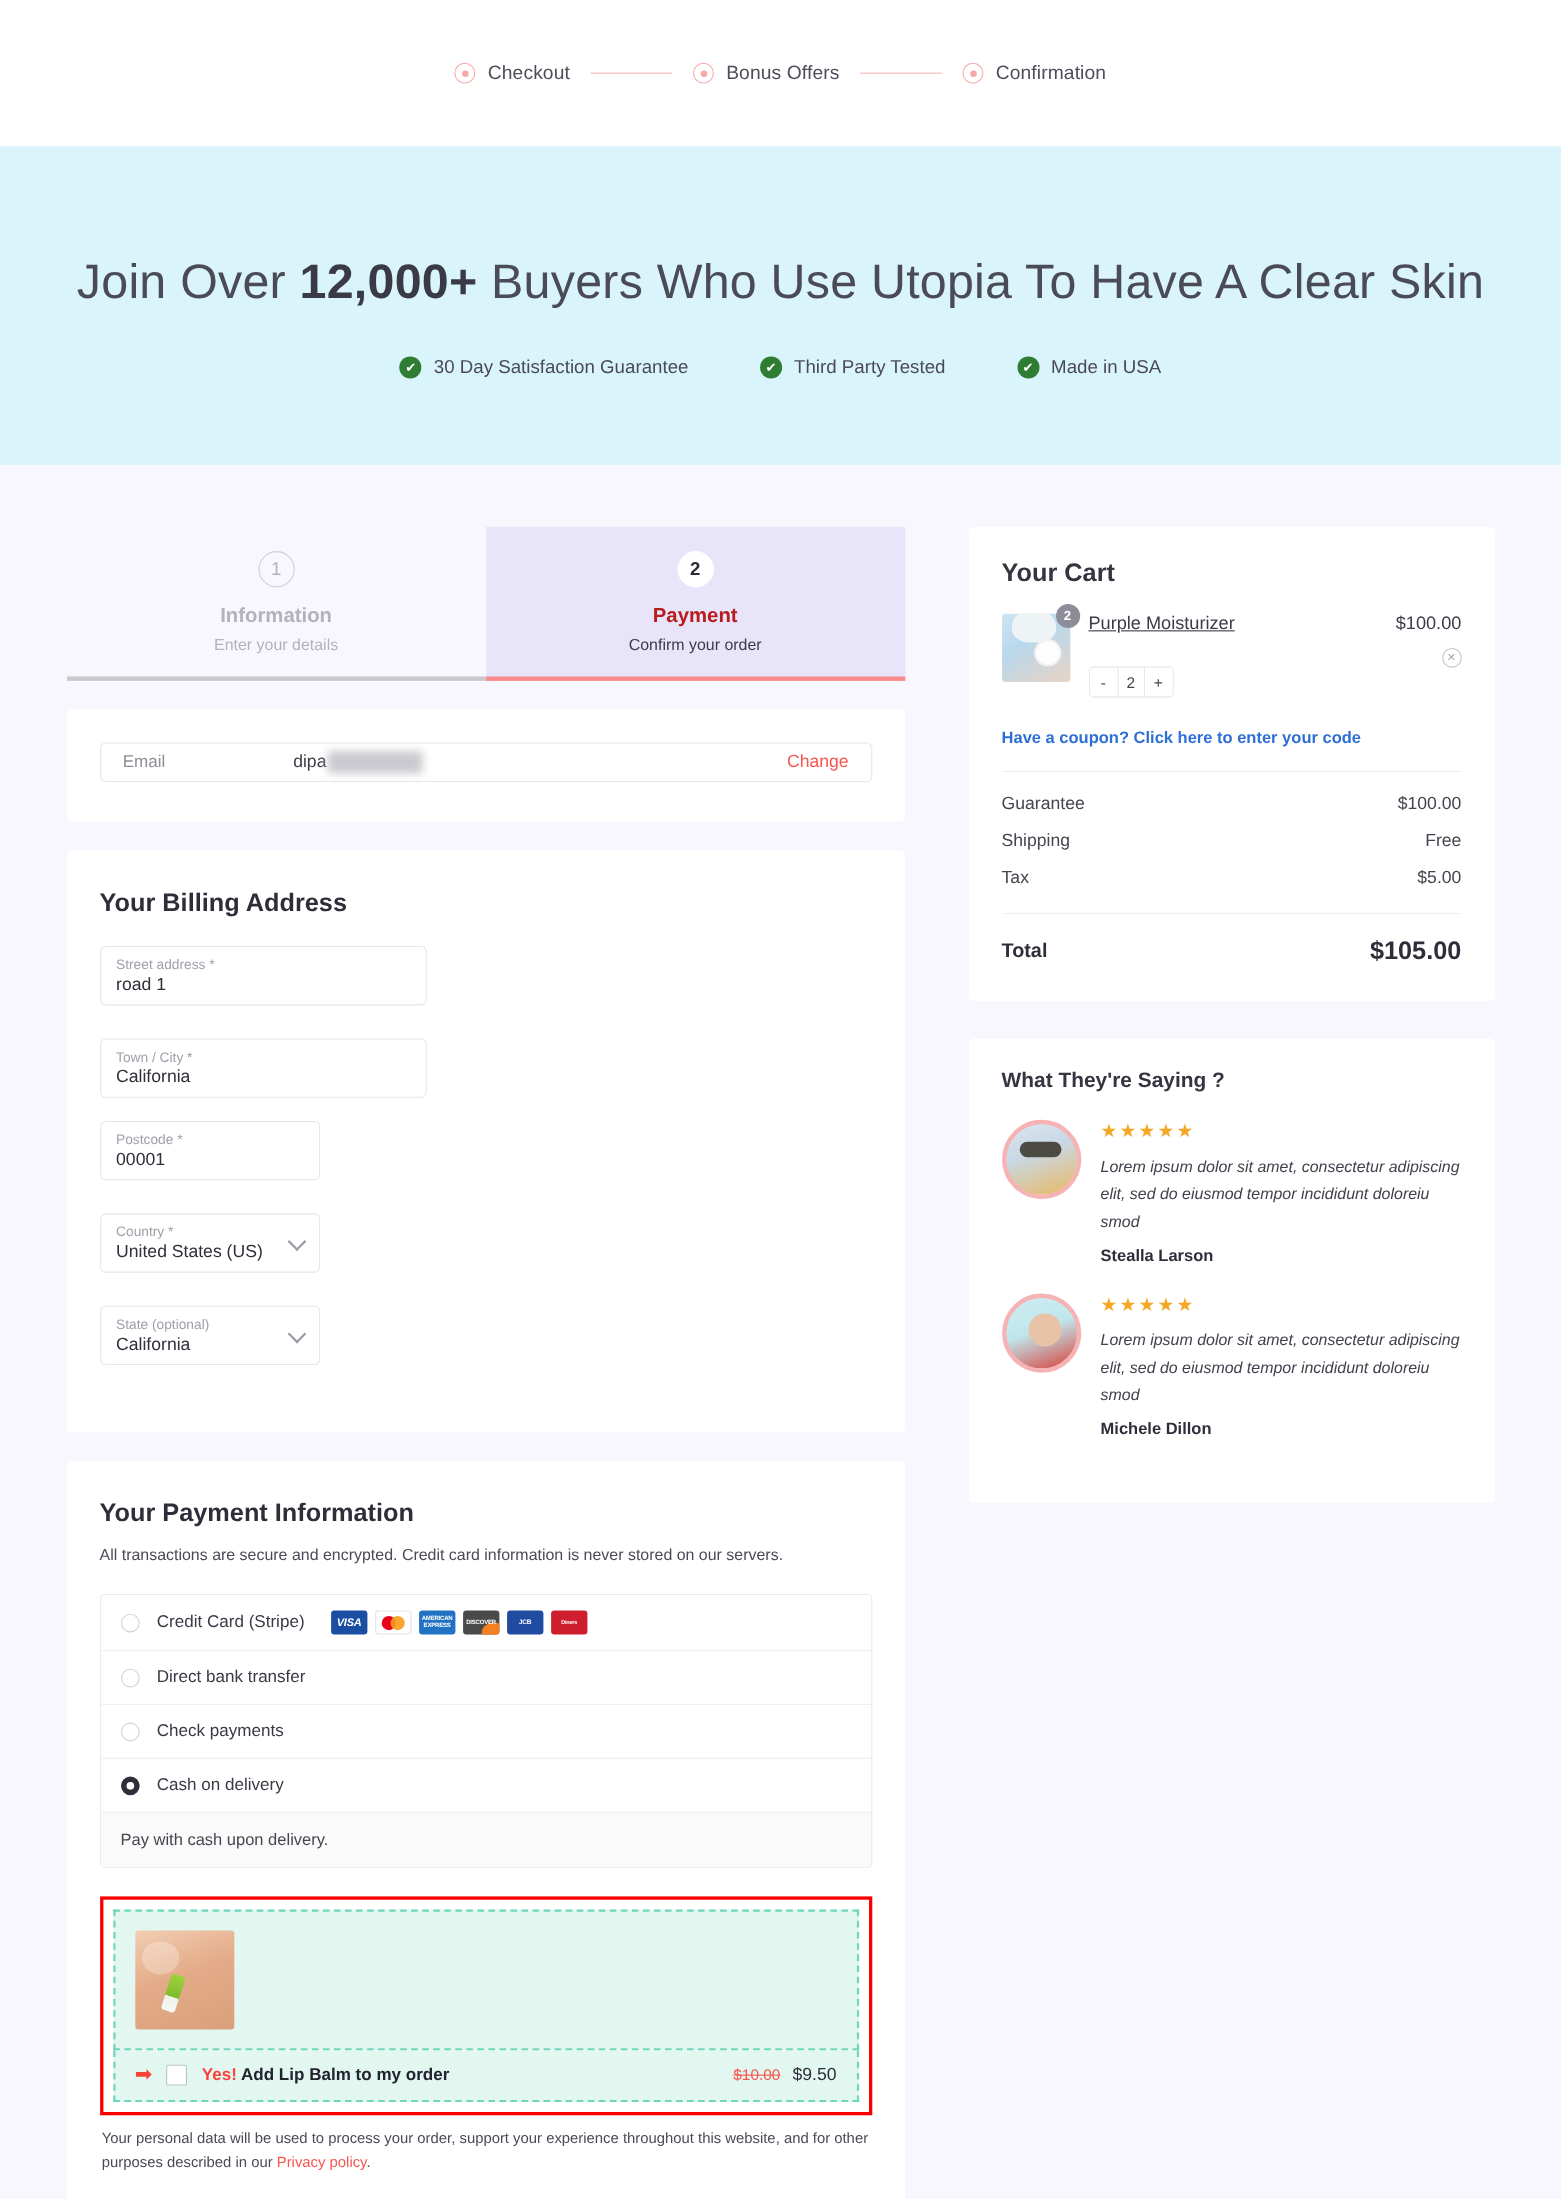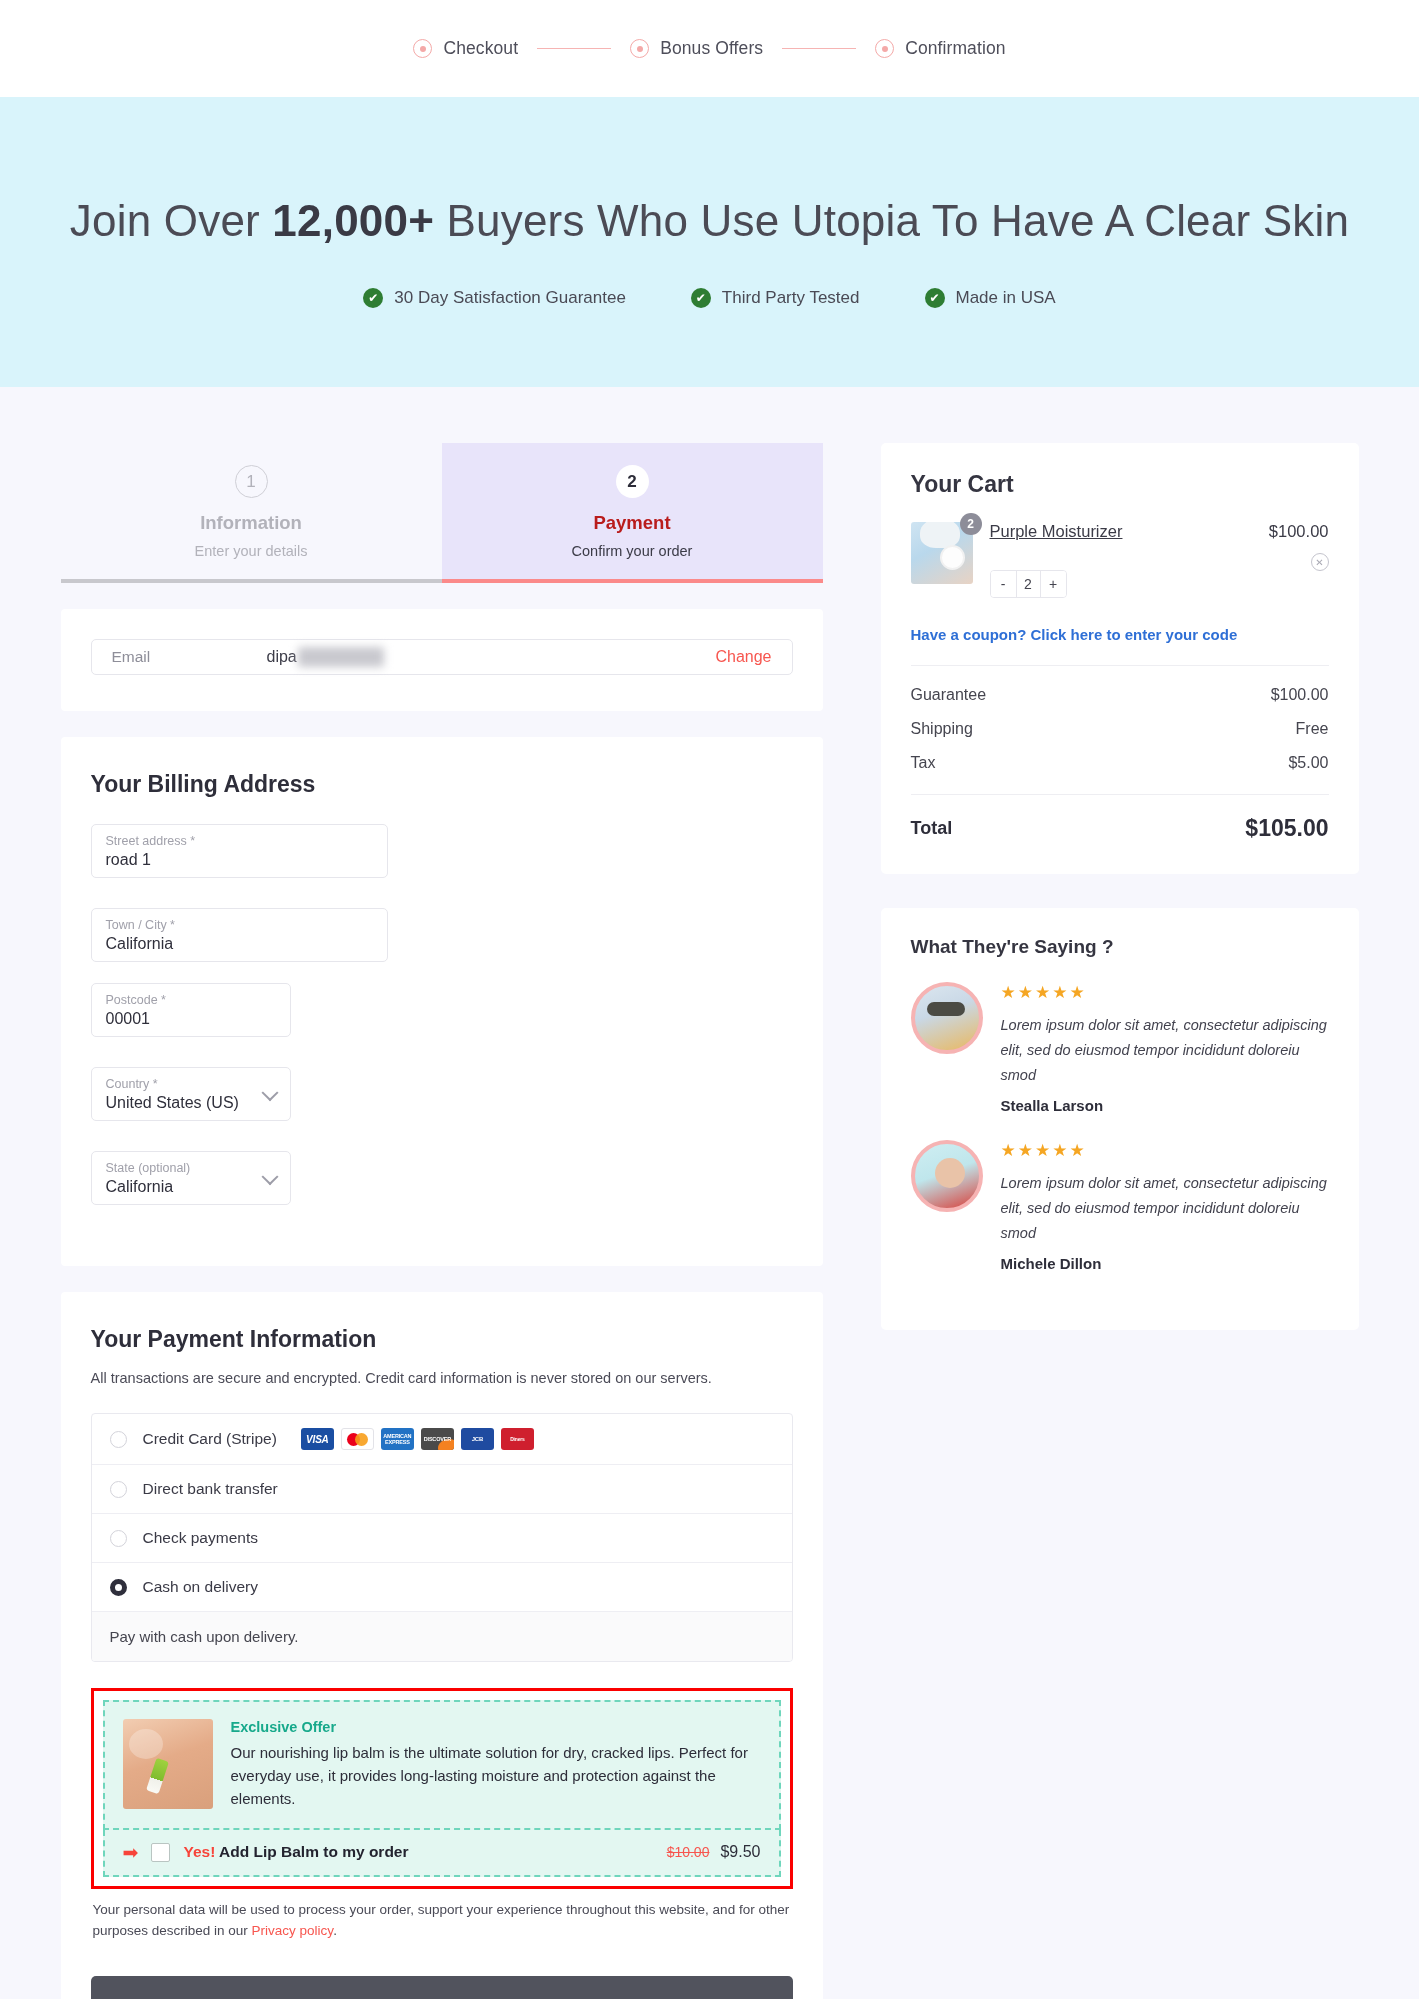--- a/index.html
+++ b/index.html
@@ -12,21 +12,21 @@
   .page {
     position: relative;
     width: 1419px;
     height: 1999px;
     overflow: hidden;
     background: #ffffff;
   }
 
   
   .topbar {
-    height: 97px;
+    height: 133px;
     background: #ffffff;
     display: flex;
     align-items: center;
     justify-content: center;
   }
   .steps { display: flex; align-items: center; }
   .step { display: flex; align-items: center; gap: 11px; }
   .step-dot {
     width: 19px; height: 19px; border-radius: 50%;
     border: 1.6px solid #f4a9a8;
@@ -545,24 +545,20 @@
           <div class="pm-row">
             <span class="pm-radio checked"></span>
             <span class="pm-label">Cash on delivery</span>
           </div>
           <div class="pm-note">Pay with cash upon delivery.</div>
         </div>
 
         <div class="offer-wrap">
           <div class="offer-box">
             <div class="offer-img"></div>
-            <div>
-              <div class="offer-head">Exclusive Offer</div>
-              <div class="offer-text">Our nourishing lip balm is the ultimate solution for dry, cracked lips. Perfect for everyday use, it provides long-lasting moisture and protection against the elements.</div>
-            </div>
           </div>
           <div class="offer-accept">
             <span class="arrow-icon">➡</span>
             <span class="offer-check"></span>
             <span class="offer-yes"><span class="yes">Yes!</span><span class="rest"> Add Lip Balm to my order</span></span>
             <span class="offer-prices">
               <span class="price-old">$10.00</span>
               <span class="price-new">$9.50</span>
             </span>
           </div>

